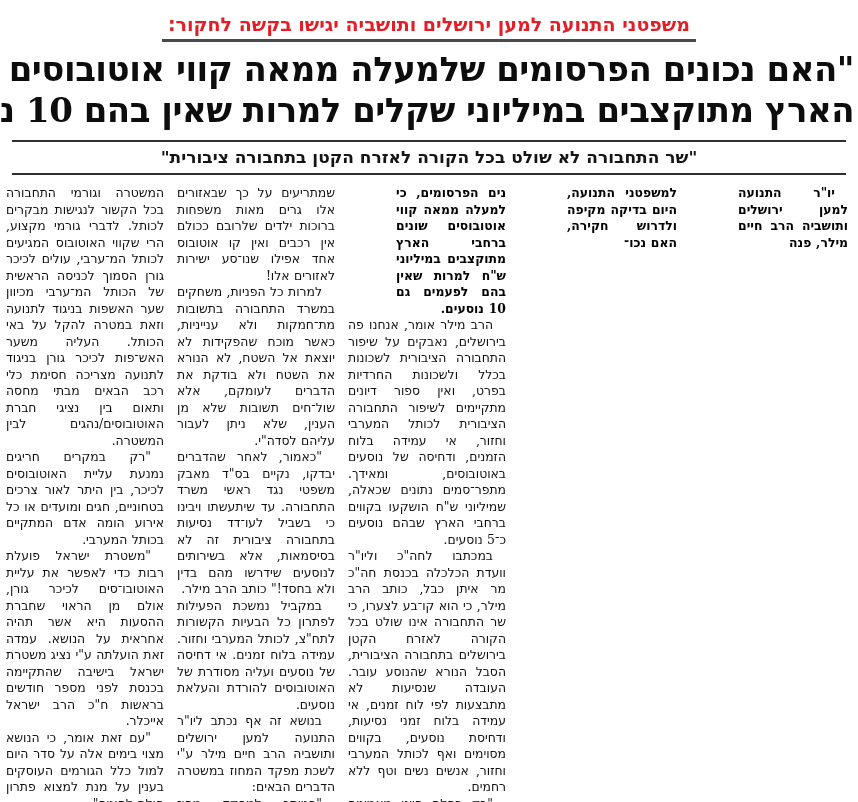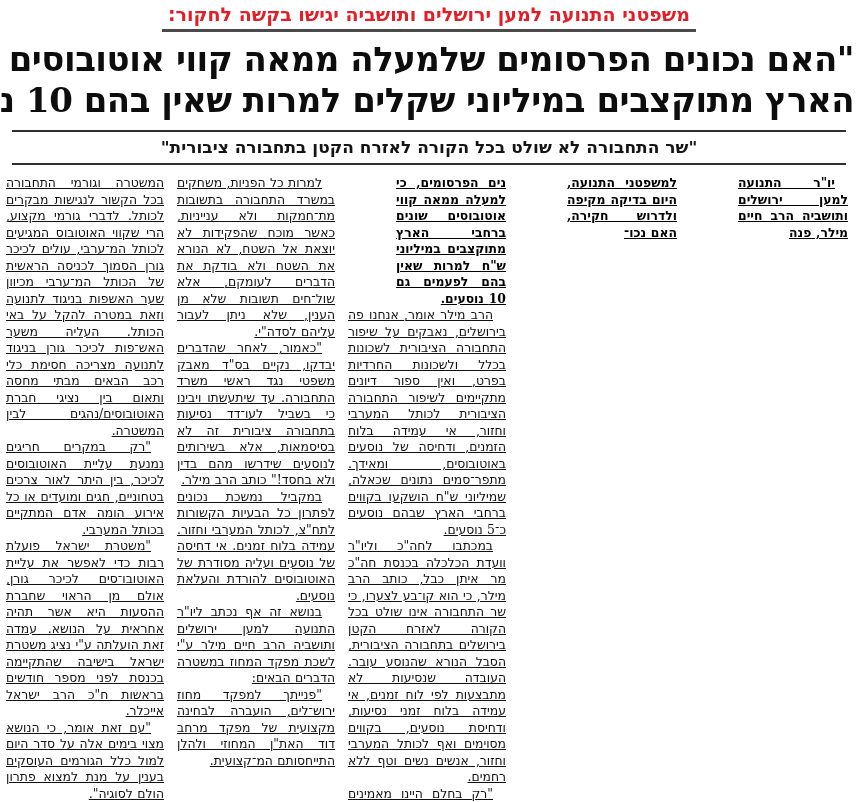--- a/index.html
+++ b/index.html
@@ -4,21 +4,21 @@
 <style>
   html,body{margin:0;padding:0;background:#ffffff;}
   body{
     width:858px;height:802px;overflow:hidden;
     font-family:"DejaVu Serif","DejaVu Sans",serif;
     direction:rtl;
   }
   .page{position:relative;width:858px;height:802px;background:#fff;}
 
   
-  .kicker-wrap{text-align:center;padding-top:3px;}
+  .kicker-wrap{text-align:center;padding-top:13px;}
   .kicker{
     display:inline-block;
     font-family:"DejaVu Sans","Liberation Sans",sans-serif;
     font-weight:bold;font-size:19px;line-height:22px;
     color:#e31e26;
     border-bottom:3px solid #4a4a4a;
     padding:0 6px 4px 6px;
   }
   .headline{
     text-align:center;font-weight:bold;color:#0d0d0d;
@@ -35,21 +35,21 @@
   .columns{
     display:flex;gap:13px;align-items:flex-start;
     padding:10px 10px 0 10px;
   }
   .col{
     flex:0 0 158px;width:158px;
     text-align:justify;
     font-size:12.4px;line-height:16.5px;color:#111;
     word-spacing:0.5px;
   }
-  .col p{margin:0;text-decoration:underline;}
+  .col p{margin:0;}
   .col p.indent{text-indent:13px;}
   .col p.lead{font-weight:bold;color:#000;margin-left:48px;}
 </style>
 </head>
 <body>
 
 <div class="page">
 
   <div class="kicker-wrap">
     <span class="kicker">משפטני התנועה למען ירושלים ותושביה יגישו בקשה לחקור:</span>
@@ -73,23 +73,24 @@
     <div class="col">
         <p class="lead ">למשפטני התנועה, היום בדיקה מקיפה ולדרוש חקירה, האם נכו־</p>
       </div>
     <div class="col">
         <p class="lead ">נים הפרסומים, כי למעלה ממאה קווי אוטובוסים שונים ברחבי הארץ מתוקצבים במיליוני ש"ח למרות שאין בהם לפעמים גם 10 נוסעים.</p>
         <p class="indent">הרב מילר אומר, אנחנו פה בירושלים, נאבקים על שיפור התחבורה הציבורית לשכונות בכלל ולשכונות החרדיות בפרט, ואין ספור דיונים מתקיימים לשיפור התחבורה הציבורית לכותל המערבי וחזור, אי עמידה בלוח הזמנים, ודחיסה של נוסעים באוטובוסים, ומאידך. מתפר־סמים נתונים שכאלה, שמיליוני ש"ח הושקעו בקווים ברחבי הארץ שבהם נוסעים כ־5 נוסעים.</p>
         <p class="indent">במכתבו לחה"כ וליו"ר וועדת הכלכלה בכנסת חה"כ מר איתן כבל, כותב הרב מילר, כי הוא קו־בע לצערו, כי שר התחבורה אינו שולט בכל הקורה לאזרח הקטן בירושלים בתחבורה הציבורית, הסבל הנורא שהנוסע עובר. העובדה שנסיעות לא מתבצעות לפי לוח זמנים, אי עמידה בלוח זמני נסיעות, ודחיסת נוסעים, בקווים מסוימים ואף לכותל המערבי וחזור, אנשים נשים וטף ללא רחמים.</p>
         <p class="indent">"רק בחלם היינו מאמינים שכך קורה ועתה שאנו שומעים על העובדות המצמררות, היינו כחולמים", כותב הרב מילר.</p>
       </div>
     <div class="col">
+        <p class="">שמתריעים על כך שבאזורים אלו גרים מאות משפחות ברוכות ילדים שלרובם ככולם אין רכבים ואין קו אוטובוס אחד אפילו שנו־סע ישירות לאזורים אלו!</p>
         <p class="indent">למרות כל הפניות, משחקים במשרד התחבורה בתשובות מת־חמקות ולא ענייניות, כאשר מוכח שהפקידות לא יוצאת אל השטח, לא הנורא את השטח ולא בודקת את הדברים לעומקם, אלא שול־חים תשובות שלא מן הענין, שלא ניתן לעבור עליהם לסדה"י.</p>
         <p class="indent">"כאמור, לאחר שהדברים יבדקו, נקיים בס"ד מאבק משפטי נגד ראשי משרד התחבורה. עד שיתעשתו ויבינו כי בשביל לעו־דד נסיעות בתחבורה ציבורית זה לא בסיסמאות, אלא בשירותים לנוסעים שידרשו מהם בדין ולא בחסד!" כותב הרב מילר.</p>
-        <p class="indent">במקביל נמשכת נכונים לפתרון כל הבעיות הקשורות לתח"צ, לכותל המערבי וחזור. עמידה בלוח זמנים. אי דחיסה של נוסעים ועליה מסודרת של האוטובוסים להורדת והעלאת נוסעים.</p>
+        <p class="indent">במקביל נמשכת הפעילות לפתרון כל הבעיות הקשורות לתח"צ, לכותל המערבי וחזור. עמידה בלוח זמנים. אי דחיסה של נוסעים ועליה מסודרת של האוטובוסים להורדת והעלאת נוסעים.</p>
         <p class="indent">בנושא זה אף נכתב ליו"ר התנועה למען ירושלים ותושביה הרב חיים מילר ע"י לשכת מפקד המחוז במשטרה הדברים הבאים:</p>
         <p class="indent">"פנייתך למפקד מחוז ירוש־לים, הועברה לבחינה מקצועית של מפקד מרחב דוד האת"ן המחוזי ולהלן התייחסותם המ־קצועית.</p>
       </div>
     <div class="col">
         <p class="">המשטרה וגורמי התחבורה בכל הקשור לנגישות מבקרים לכותל. לדברי גורמי מקצוע, הרי שקווי האוטובוס המגיעים לכותל המ־ערבי, עולים לכיכר גורן הסמוך לכניסה הראשית של הכותל המ־ערבי מכיוון שער האשפות בניגוד לתנועה וזאת במטרה להקל על באי הכותל. העליה משער האש־פות לכיכר גורן בניגוד לתנועה מצריכה חסימת כלי רכב הבאים מבתי מחסה ותאום בין נציגי חברת האוטובוסים/נהגים לבין המשטרה.</p>
         <p class="indent">"רק במקרים חריגים נמנעת עליית האוטובוסים לכיכר, בין היתר לאור צרכים בטחוניים, חגים ומועדים או כל אירוע הומה אדם המתקיים בכותל המערבי.</p>
         <p class="indent">"משטרת ישראל פועלת רבות כדי לאפשר את עליית האוטובו־סים לכיכר גורן, אולם מן הראוי שחברת ההסעות היא אשר תהיה אחראית על הנושא. עמדה זאת הועלתה ע"י נציג משטרת ישראל בישיבה שהתקיימה בכנסת לפני מספר חודשים בראשות ח"כ הרב ישראל אייכלר.</p>
         <p class="indent">"עם זאת אומר, כי הנושא מצוי בימים אלה על סדר היום למול כלל הגורמים העוסקים בענין על מנת למצוא פתרון הולם לסוגיה".</p>
       </div>
   </div>

